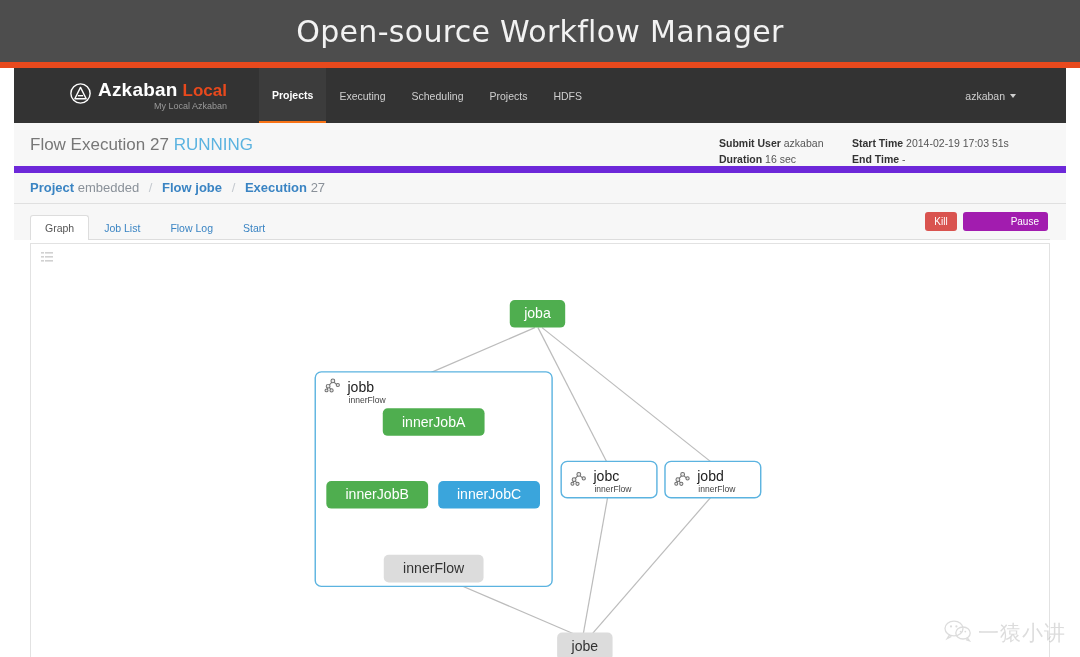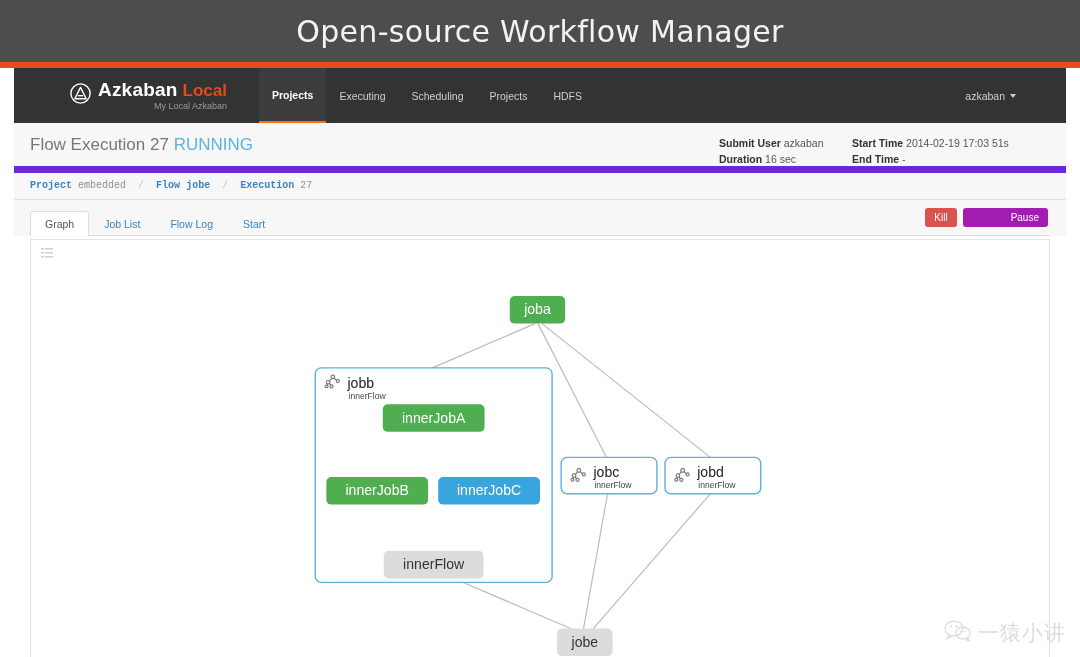--- a/index.html
+++ b/index.html
@@ -63,21 +63,21 @@
     position:absolute; top:12px; left:705px; display:flex; gap:0px;
     font-size:10.5px; color:#555; line-height:16px;
   }
   .meta-col{ width:133px; }
   .meta-col.wide{ width:230px; }
   .meta-k{ font-weight:bold; color:#333; }
   .meta-v{ color:#555; }
 
   .breadcrumb{
     background:#f7f7f7; border-bottom:1px solid #e0e0e0;
-    padding:7px 16px 8px 16px; font-size:10px; color:#8a9199;font-family:Liberation Mono, monospace;
+    padding:7px 16px 8px 16px; font-size:13px; color:#8a9199;
   }
   .bc-strong{ color:#3a84c3; font-weight:bold; }
   .bc-val{ color:#8a9199; }
   .bc-sep{ color:#c4c9cf; margin:0 6px; }
 
   
   .tabwrap{ background:#f7f7f7; padding:10px 16px 0 16px; position:relative; height:36px; }
   .tabs{ display:flex; align-items:flex-end; gap:0; border-bottom:1px solid #dddddd; height:26px; }
   .tab{
     font-size:10.5px; color:#3a84c3; padding:6px 14px 6px 14px; cursor:pointer;

